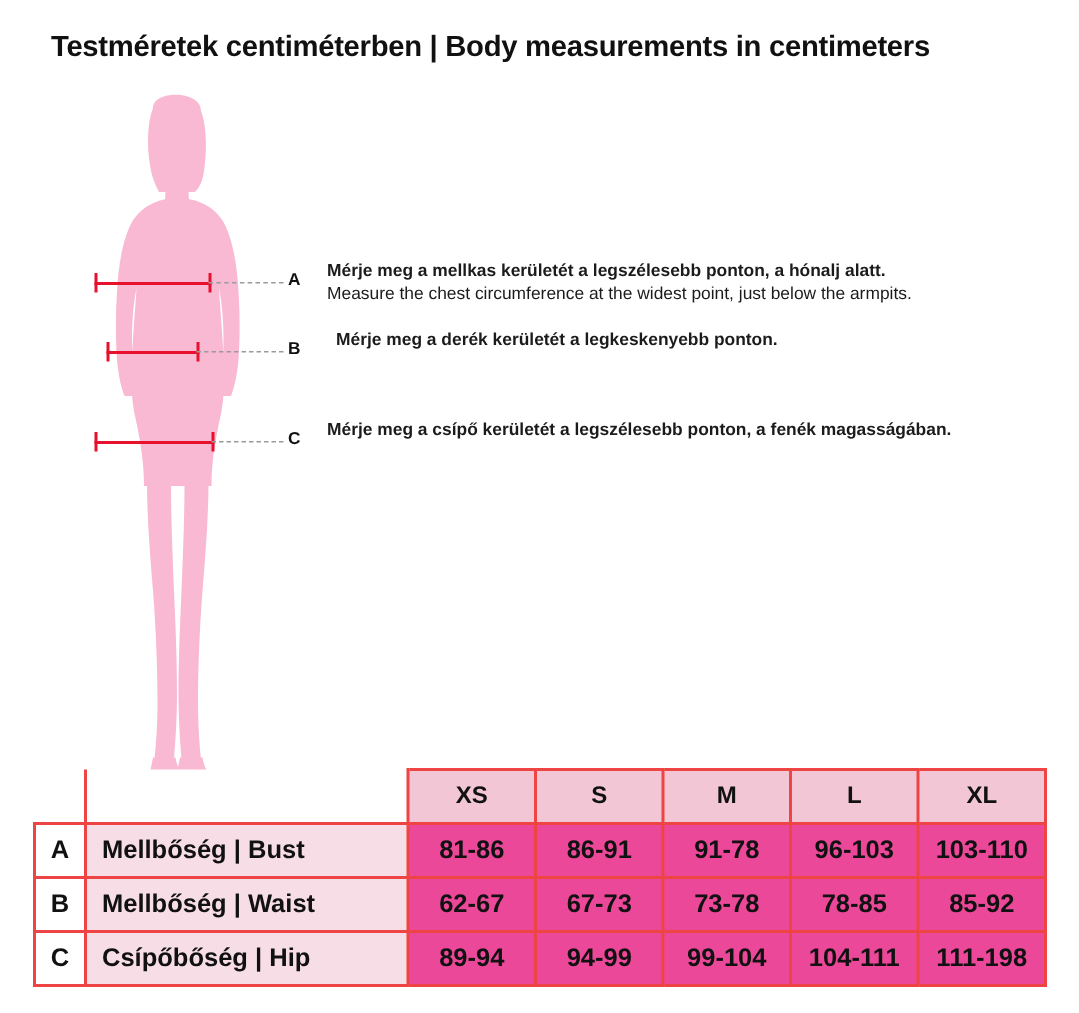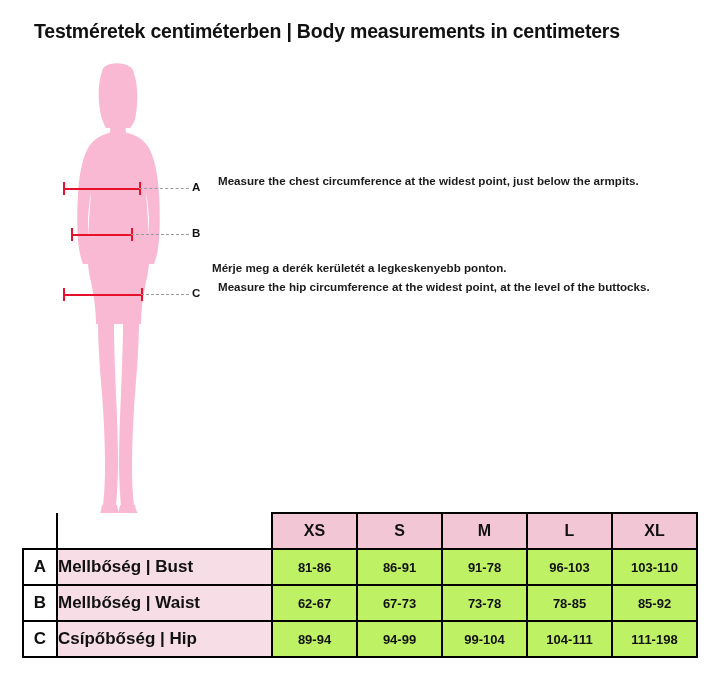--- a/index.html
+++ b/index.html
@@ -60,33 +60,33 @@
   }
 
   .note {
     position: absolute;
     font-size: 11.6px;
     color: #1b1b1b;
     line-height: 15.4px;
     white-space: nowrap;
   }
   .note .hu { display: block; font-weight: bold; }
-  .note .en { display: block; font-weight: bold; text-align: right; }
+  .note .en { display: block; font-weight: normal; text-align: right; }
 
   
   #size-table {
     position: absolute;
     left: 22px;
     top: 512px;
     width: 675px;
     border-collapse: collapse;
     table-layout: fixed;
   }
   #size-table td, #size-table th {
-    border: 2px solid #000000;
+    border: 2px solid #ef4444;
     text-align: center;
     vertical-align: middle;
     font-size: 15px;
     color: #111111;
     height: 36px;
     padding: 0;
   }
   #size-table thead th {
     background: #f2c6d5;
     font-weight: bold;
@@ -101,28 +101,29 @@
   #size-table thead th.blank-a { border-left: none; border-top: none; border-bottom: none; }
   #size-table tbody td.rowcode {
     background: #ffffff;
     font-weight: bold;
     font-size: 17px;
     width: 34px;
   }
   #size-table tbody td.rowname {
     background: #f7dde6;
     text-align: left;
+    padding-left: 10px;
     font-weight: bold;
     font-size: 17px;
     margin-left: 11px;
   }
   #size-table tbody td.val {
-    background: #bef264;
-    font-weight: bold;
-    font-size: 13px;
+    background: #ec4899;
+    font-weight: bold;
+    font-size: 17px;
   }
   .col-code { width: 34px; }
   .col-name { width: 215px; }
   .col-size { width: 85px; }
 </style>
 </head>
 <body>
 
 <div id="title">Testméretek centiméterben | Body measurements in centimeters</div>
 
@@ -195,29 +196,30 @@
   <div class="mlabel" style="left:154px; top:169px;">B</div>
 
   <div class="mline" style="left:25px; top:236px; width:80px;"></div>
   <div class="mcap" style="left:25px; top:230px;"></div>
   <div class="mcap" style="left:103px; top:230px;"></div>
   <div class="leader" style="left:103px; top:236px; width:48px;"></div>
   <div class="mlabel" style="left:154px; top:229px;">C</div>
 </div>
 
 <div class="note" style="left:218px; top:173px;">
+  <span class="hu">Mérje meg a mellkas kerületét a legszélesebb ponton, a hónalj alatt.</span>
   <span class="en">Measure the chest circumference at the widest point, just below the armpits.</span>
 </div>
 
-<div class="note" style="left:212px; top:219px;margin-top:41px;">
+<div class="note" style="left:224px; top:219px;">
   <span class="hu">Mérje meg a derék kerületét a legkeskenyebb ponton.</span>
 </div>
 
 <div class="note" style="left:218px; top:279px;">
-  <span class="en">Measure the hip circumference at the widest point, at the level of the buttocks.</span>
+  <span class="hu">Mérje meg a csípő kerületét a legszélesebb ponton, a fenék magasságában.</span>
 </div>
 
 <table id="size-table">
   <colgroup>
     <col class="col-code">
     <col class="col-name">
     <col class="col-size">
     <col class="col-size">
     <col class="col-size">
     <col class="col-size">

